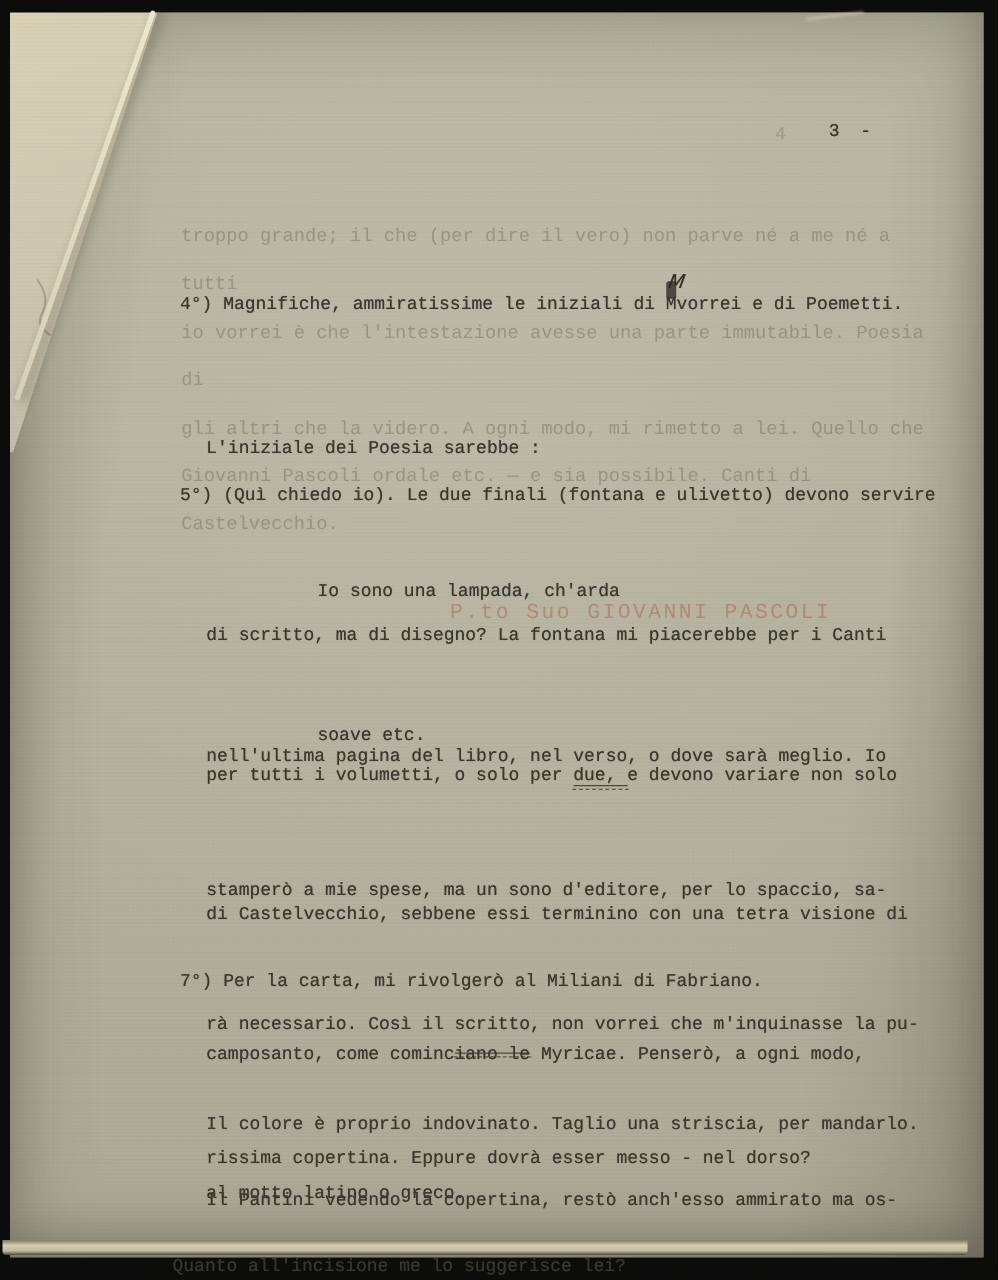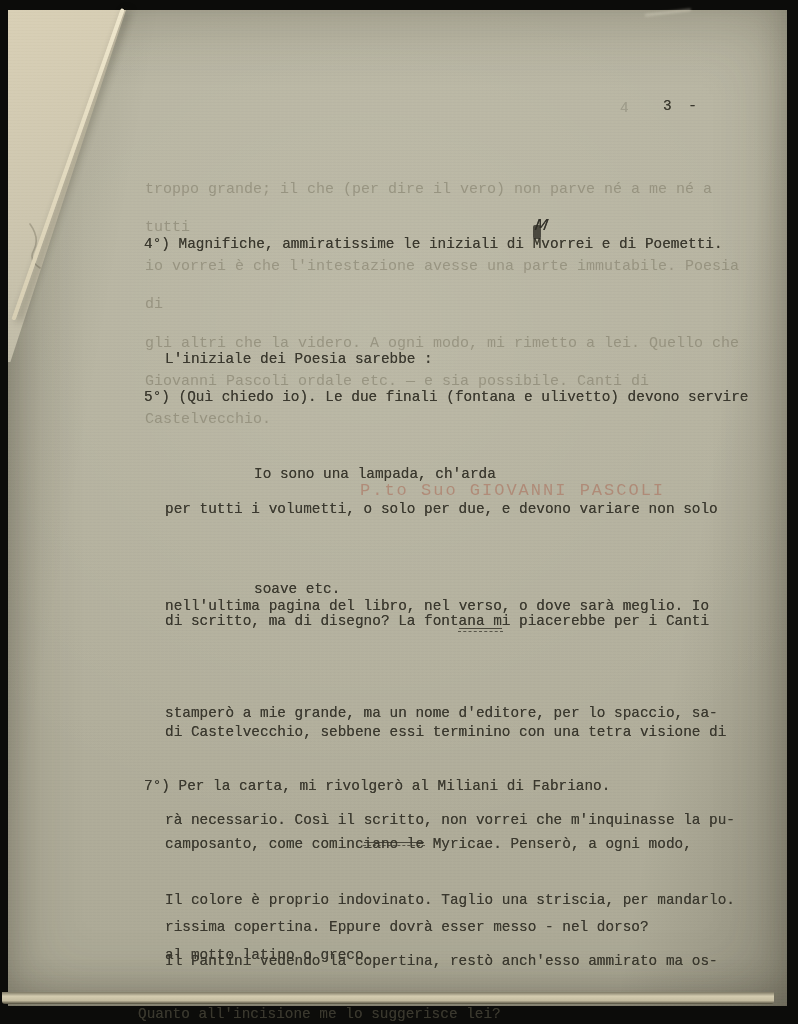--- a/index.html
+++ b/index.html
@@ -82,30 +82,30 @@
 
     <div class="para p4 ink">
       <div class="lbl"><span>4°) Magnifiche, ammiratissime le iniziali di </span><span class="mcorr"><span class="hand-m">M</span><span class="blot">M</span></span><span>vorrei e di Poemetti.</span></div>
       <div class="cont">L'iniziale dei Poesia sarebbe :</div>
       <div class="verse">Io sono una lampada, ch'arda</div>
       <div class="verse">soave etc.</div>
     </div>
 
     <div class="para p5 ink">
       <div class="lbl">5°) (Quì chiedo io). Le due finali (fontana e ulivetto) devono servire</div>
+      <div class="cont">di scritto, ma di disegno? La fontana mi piacerebbe per i Canti</div>
       <div class="cont">per tutti i volumetti, o solo per due, e devono variare non solo</div>
-      <div class="cont">di scritto, ma di disegno? La fontana mi piacerebbe per i Canti</div>
       <div class="cont">di Castelvecchio, sebbene essi terminino con una tetra visione di</div>
       <div class="cont">camposanto, come cominciano le Myricae. Penserò, a ogni modo,</div>
       <div class="cont">al motto latino o greco.</div>
     </div>
 
     <div class="para p6 ink">
       <div class="cont"><span>nell'ultima pagina del libro, nel </span><span class="und">verso</span><span>, o dove sarà meglio. Io</span></div>
-      <div class="cont">stamperò a mie grande, ma un nome d'editore, per lo spaccio, sa-</div>
+      <div class="cont">stamperò a mie spese, ma un sono d'editore, per lo spaccio, sa-</div>
       <div class="cont"><span>rà necessario. Così il </span><span class="und">scritto</span><span>, non vorrei che m'inquinasse la pu-</span></div>
       <div class="cont">rissima copertina. Eppure dovrà esser messo - nel dorso?</div>
     </div>
 
     <div class="para p7 ink">
       <div class="lbl">7°) Per la carta, mi rivolgerò al Miliani di Fabriano.</div>
       <div class="cont">Il colore è proprio indovinato. Taglio una striscia, per mandarlo.</div>
       <div class="flush">Quanto all'incisione me lo suggerisce lei?</div>
       
       

